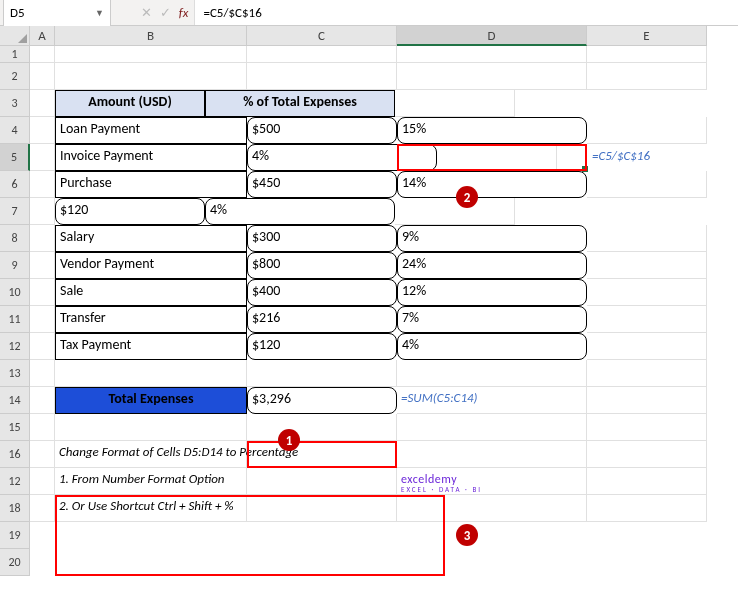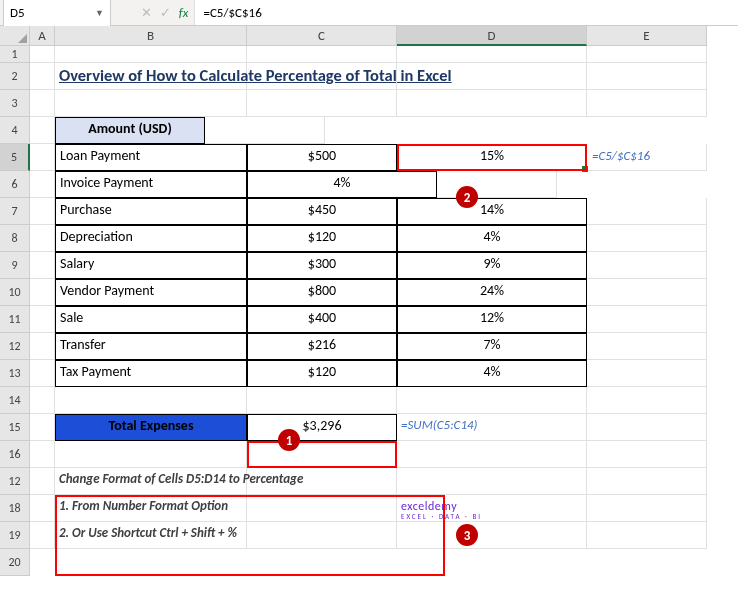--- a/index.html
+++ b/index.html
@@ -32,21 +32,21 @@
     }
     .name-box .arrow { font-size: 9px; color: #666; }
     .fx-btns {
       display: flex;
       align-items: center;
       margin-left: 30px;
       gap: 8px;
       color: #bbb;
       font-size: 13px;
     }
-    .fx-btns span:last-child { color: #15803d; font-style: italic; }
+    .fx-btns span:last-child { color: #7f1d1d; font-style: italic; }
     .fx-input {
       flex: 1;
       padding: 2px 8px;
       font-size: 13px;
       background: #fff;
       border-left: 1px solid #ddd;
       margin-left: 6px;
       height: 100%;
       display: flex;
       align-items: center;
@@ -117,31 +117,31 @@
       color: #203864;
       text-decoration: underline;
     }
     .th {
       background: #d9e1f2;
       font-weight: bold;
       text-align: center;
       border: 1px solid #000 !important;
     }
     .td { border: 1px solid #000 !important; }
-    .td.r { text-align: center; }
+    .td.r { text-align: left; border-radius: 8px; }
     .total-lbl {
       background: #1d4ed8;
       font-weight: bold;
       text-align: center;
       border: 1px solid #000 !important;
     }
     .annot {
-      color: #404040;
+      color: #000000;
       font-style: italic;
-      font-weight: bold;
+      font-weight: normal;
       font-size: 13px;
     }
     .formula-ann {
       color: #4472c4;
       font-style: italic;
       font-size: 13px;
     }
     .wm {
       color: #6d28d9;
       font-size: 12px;
@@ -226,41 +226,33 @@
   <div class="grid">
 
     <div class="row">
         <div class="cell wA h1"></div>
         <div class="cell wB h1"></div>
         <div class="cell wC h1"></div>
         <div class="cell wD h1"></div>
         <div class="cell wE h1"></div>
       </div>
 
-    <div class="row">
-      <div class="cell wA hrow"></div>
-      <div class="cell wB hrow" style="overflow:visible;">
-        <span class="title">Overview of How to Calculate Percentage of Total in Excel</span>
-      </div>
-      <div class="cell wC hrow"></div>
-        <div class="cell wD hrow"></div>
-        <div class="cell wE hrow"></div>
-    </div>
 
     <div class="row">
         <div class="cell wA hrow"></div>
         <div class="cell wB hrow"></div>
         <div class="cell wC hrow"></div>
         <div class="cell wD hrow"></div>
         <div class="cell wE hrow"></div>
       </div>
 
     <div class="row">
       <div class="cell wA hrow"></div>
       <div class="cell wC hrow th">Amount (USD)</div>
+      <div class="cell wD hrow th">% of Total Expenses</div>
       <div class="cell wE hrow"></div>
     </div>
 
     <div class="row">
         <div class="cell wA hrow"></div>
         <div class="cell wB hrow td">Loan Payment</div>
         <div class="cell wC hrow td r">$500</div>
         <div class="cell wD hrow td r">15%</div>
         <div class="cell wE hrow"></div>
       </div>
@@ -272,21 +264,20 @@
       </div>
       <div class="row">
         <div class="cell wA hrow"></div>
         <div class="cell wB hrow td">Purchase</div>
         <div class="cell wC hrow td r">$450</div>
         <div class="cell wD hrow td r">14%</div>
         <div class="cell wE hrow"></div>
       </div>
       <div class="row">
         <div class="cell wA hrow"></div>
-        <div class="cell wB hrow td">Depreciation</div>
         <div class="cell wC hrow td r">$120</div>
         <div class="cell wD hrow td r">4%</div>
         <div class="cell wE hrow"></div>
       </div>
       <div class="row">
         <div class="cell wA hrow"></div>
         <div class="cell wB hrow td">Salary</div>
         <div class="cell wC hrow td r">$300</div>
         <div class="cell wD hrow td r">9%</div>
         <div class="cell wE hrow"></div>

